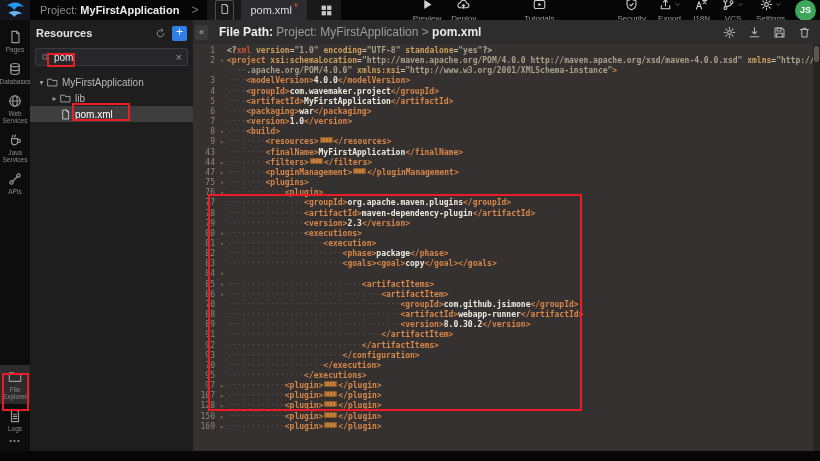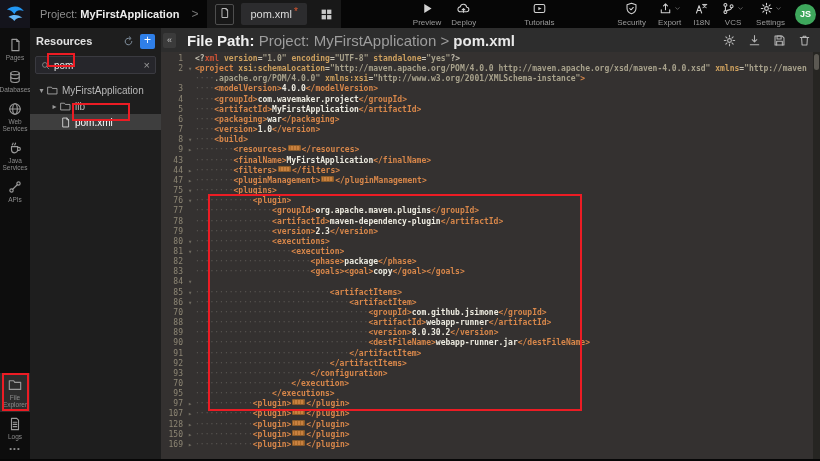--- a/index.html
+++ b/index.html
@@ -1,21 +1,21 @@
 <!DOCTYPE html>
 <html><head>
 <meta charset="utf-8">
 <style>
   *{margin:0;padding:0;box-sizing:border-box;}
   html,body{width:820px;height:461px;overflow:hidden;background:#070707;
     font-family:"Liberation Sans",sans-serif;-webkit-font-smoothing:antialiased;}
   body{position:relative;}
 
   
-  .topbar{display:flex;align-items:center;height:28px;background:#060606;}
+  .topbar{display:flex;align-items:center;height:20px;background:#060606;}
   .logo{width:30px;height:30px;background:#14141c;display:flex;align-items:center;justify-content:center;flex:0 0 auto;}
   .proj{margin-left:10px;font-size:11px;white-space:nowrap;}
   .proj .lbl{color:#8f8f8f;}
   .proj .nm{color:#ededed;font-weight:bold;}
   .chev{color:#777;font-size:12px;margin:0 9px 0 12px;}
   .tabstrip{display:flex;align-items:center;background:#181818;height:30px;padding:0 8px;gap:7px;}
   .newfile{width:19px;height:21px;border:1px solid #4e4e4e;border-radius:2px;display:flex;align-items:center;justify-content:center;color:#bdbdbd;}
   .tab{display:flex;align-items:center;background:#2c2c2e;height:22px;border-radius:2px;padding:0 9px;}
   .tab-name{color:#dcdcdc;font-size:11px;}
   .tab-mod{color:#e0572f;font-size:10px;margin-left:2px;position:relative;top:-3px;}
@@ -37,21 +37,21 @@
 
   
   .rail{width:30px;background:#0d0d0d;display:flex;flex-direction:column;align-items:center;padding-top:5px;flex:0 0 auto;}
   .rail-item{width:30px;padding:5px 0 4px;display:flex;flex-direction:column;align-items:center;color:#9a9a9a;cursor:pointer;}
   .rail-item .rlb{font-size:6.5px;color:#8c8c8c;text-align:center;line-height:7px;margin-top:2px;}
   .rail-item.sel{background:#2c2c2c;}
   .rail-spacer{flex:1;}
   .rail-more{color:#8c8c8c;font-size:8px;letter-spacing:1px;margin-bottom:6px;}
 
   
-  .panel{width:131px;background:#1e1e1e;display:flex;flex-direction:column;flex:0 0 auto;}
+  .panel{width:163px;background:#1e1e1e;display:flex;flex-direction:column;flex:0 0 auto;}
   .res-head{display:flex;align-items:center;height:26px;padding:0 6px;}
   .res-title{color:#e3e3e3;font-size:11px;font-weight:bold;flex:1;}
   .res-refresh{color:#8fa0b0;display:flex;margin-right:6px;cursor:pointer;}
   .res-add{width:15px;height:15px;background:#2f7fe8;border-radius:2px;color:#fff;font-size:12px;line-height:13px;
     text-align:center;cursor:pointer;}
   .searchbox{margin:2px 5px 5px;height:18px;background:#26262b;border:1px solid #3a3a40;border-radius:2px;
     display:flex;align-items:center;padding:0 5px;}
   .searchbox .q{color:#e8e8e8;font-size:10px;margin-left:4px;flex:1;}
   .searchbox .clr{color:#9a9a9a;font-size:11px;cursor:pointer;}
   .sicon{color:#9a9a9a;display:flex;}
@@ -61,21 +61,21 @@
   .trow .ticon{display:flex;color:#a8a8a8;flex:0 0 auto;}
   .trow .tlb{margin-left:4px;}
   .trow.sel{background:#3e3e3e;color:#fff;}
   .trow.sel .ticon{color:#d8d8d8;}
 
   
   .edcol{flex:1;display:flex;flex-direction:column;min-width:0;}
   .fpbar{height:24px;background:#2d2d2d;display:flex;align-items:center;padding:0 9px 0 2px;}
   .collapse{width:13px;height:15px;background:#3b3b3b;border-radius:2px;color:#c0c0c0;font-size:9px;line-height:14px;
     text-align:center;margin-right:11px;cursor:pointer;flex:0 0 auto;}
-  .fp-text{font-size:15px;white-space:nowrap;overflow:hidden;text-align:center;}
+  .fp-text{font-size:12px;white-space:nowrap;overflow:hidden;text-align:center;}
   .fp-text .b{color:#f0f0f0;font-weight:bold;}
   .fp-text .g{color:#9d9d9d;}
   .fp-text .c{color:#e8e8e8;font-weight:bold;}
   .fp-acts{margin-left:auto;display:flex;align-items:center;gap:12px;color:#b5b5b5;}
   .fp-acts span{display:flex;cursor:pointer;}
 
   .editor{flex:1;background:#343130;position:relative;overflow:hidden;padding-top:2px;
     font-family:"DejaVu Sans Mono",monospace;font-size:8px;}
   .cl{display:flex;height:10.16px;line-height:10.16px;white-space:pre;cursor:text;}
   .ln{width:24px;text-align:right;color:#8e8775;padding-right:2px;flex:0 0 auto;}
@@ -404,21 +404,20 @@
         <div class="cl"><span class="ln">80</span><span class="fa">▾</span><span class="cd"><span class="ind">················</span><span class="tg">&lt;executions&gt;</span></span></div>
         <div class="cl"><span class="ln">81</span><span class="fa">▾</span><span class="cd"><span class="ind">····················</span><span class="tg">&lt;execution&gt;</span></span></div>
         <div class="cl"><span class="ln">82</span><span class="fa"></span><span class="cd"><span class="ind">························</span><span class="tg">&lt;phase&gt;</span><span class="tx">package</span><span class="tg">&lt;/phase&gt;</span></span></div>
         <div class="cl"><span class="ln">83</span><span class="fa"></span><span class="cd"><span class="ind">························</span><span class="tg">&lt;goals&gt;</span><span class="tg">&lt;goal&gt;</span><span class="tx">copy</span><span class="tg">&lt;/goal&gt;</span><span class="tg">&lt;/goals&gt;</span></span></div>
         <div class="cl"><span class="ln">84</span><span class="fa">▾</span></div>
         <div class="cl"><span class="ln">85</span><span class="fa">▾</span><span class="cd"><span class="ind">····························</span><span class="tg">&lt;artifactItems&gt;</span></span></div>
         <div class="cl"><span class="ln">86</span><span class="fa">▾</span><span class="cd"><span class="ind">································</span><span class="tg">&lt;artifactItem&gt;</span></span></div>
         <div class="cl"><span class="ln">70</span><span class="fa"></span><span class="cd"><span class="ind">····································</span><span class="tg">&lt;groupId&gt;</span><span class="tx">com.github.jsimone</span><span class="tg">&lt;/groupId&gt;</span></span></div>
         <div class="cl"><span class="ln">88</span><span class="fa"></span><span class="cd"><span class="ind">····································</span><span class="tg">&lt;artifactId&gt;</span><span class="tx">webapp-runner</span><span class="tg">&lt;/artifactId&gt;</span></span></div>
         <div class="cl"><span class="ln">89</span><span class="fa"></span><span class="cd"><span class="ind">····································</span><span class="tg">&lt;version&gt;</span><span class="tx">8.0.30.2</span><span class="tg">&lt;/version&gt;</span></span></div>
-        <div class="cl"><span class="ln">90</span><span class="fa"></span><span class="cd"><span class="ind">····································</span><span class="tg">&lt;destFileName&gt;</span><span class="tx">webapp-runner.jar</span><span class="tg">&lt;/destFileName&gt;</span></span></div>
         <div class="cl"><span class="ln">91</span><span class="fa"></span><span class="cd"><span class="ind">································</span><span class="tg">&lt;/artifactItem&gt;</span></span></div>
         <div class="cl"><span class="ln">92</span><span class="fa"></span><span class="cd"><span class="ind">····························</span><span class="tg">&lt;/artifactItems&gt;</span></span></div>
         <div class="cl"><span class="ln">93</span><span class="fa"></span><span class="cd"><span class="ind">························</span><span class="tg">&lt;/configuration&gt;</span></span></div>
         <div class="cl"><span class="ln">70</span><span class="fa"></span><span class="cd"><span class="ind">····················</span><span class="tg">&lt;/execution&gt;</span></span></div>
         <div class="cl"><span class="ln">95</span><span class="fa"></span><span class="cd"><span class="ind">················</span><span class="tg">&lt;/executions&gt;</span></span></div>
         <div class="cl"><span class="ln">97</span><span class="fa">▸</span><span class="cd"><span class="ind">············</span><span class="tg">&lt;plugin&gt;</span><span class="pill"></span><span class="tg">&lt;/plugin&gt;</span></span></div>
         <div class="cl"><span class="ln">107</span><span class="fa">▸</span><span class="cd"><span class="ind">············</span><span class="tg">&lt;plugin&gt;</span><span class="pill"></span><span class="tg">&lt;/plugin&gt;</span></span></div>
         <div class="cl"><span class="ln">128</span><span class="fa">▸</span><span class="cd"><span class="ind">············</span><span class="tg">&lt;plugin&gt;</span><span class="pill"></span><span class="tg">&lt;/plugin&gt;</span></span></div>
         <div class="cl"><span class="ln">150</span><span class="fa">▸</span><span class="cd"><span class="ind">············</span><span class="tg">&lt;plugin&gt;</span><span class="pill"></span><span class="tg">&lt;/plugin&gt;</span></span></div>
         <div class="cl"><span class="ln">169</span><span class="fa">▸</span><span class="cd"><span class="ind">············</span><span class="tg">&lt;plugin&gt;</span><span class="pill"></span><span class="tg">&lt;/plugin&gt;</span></span></div>

